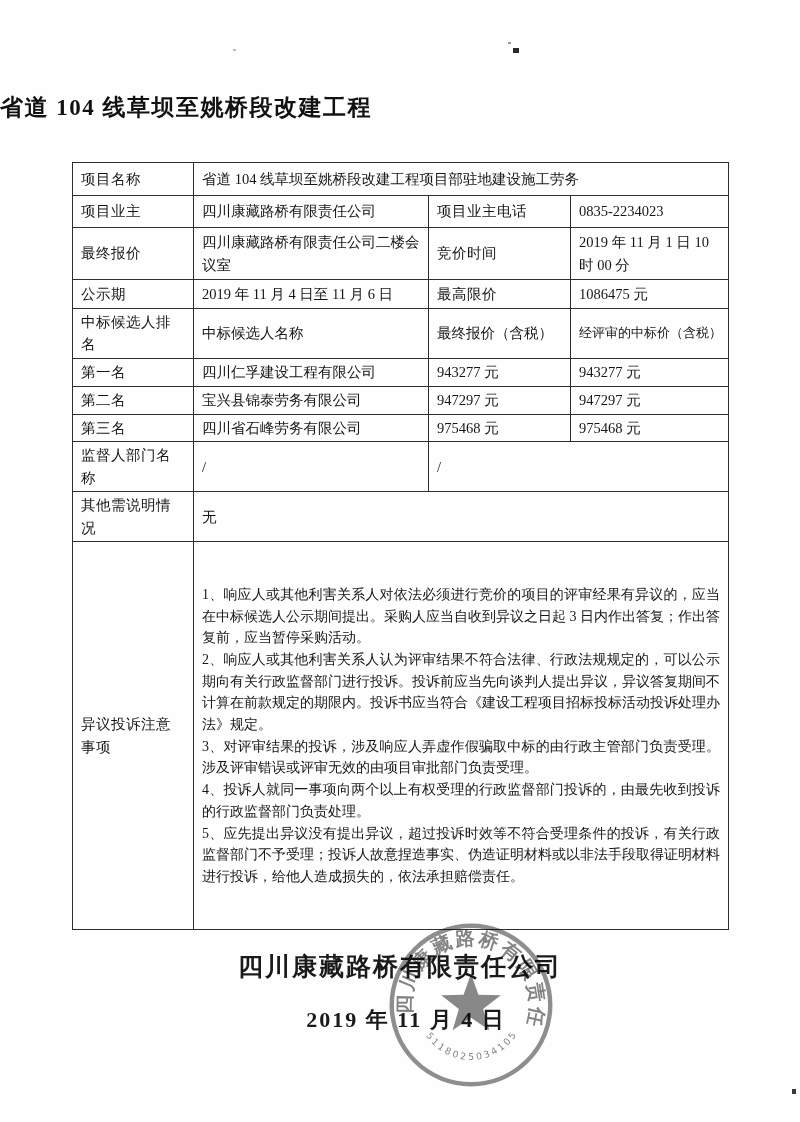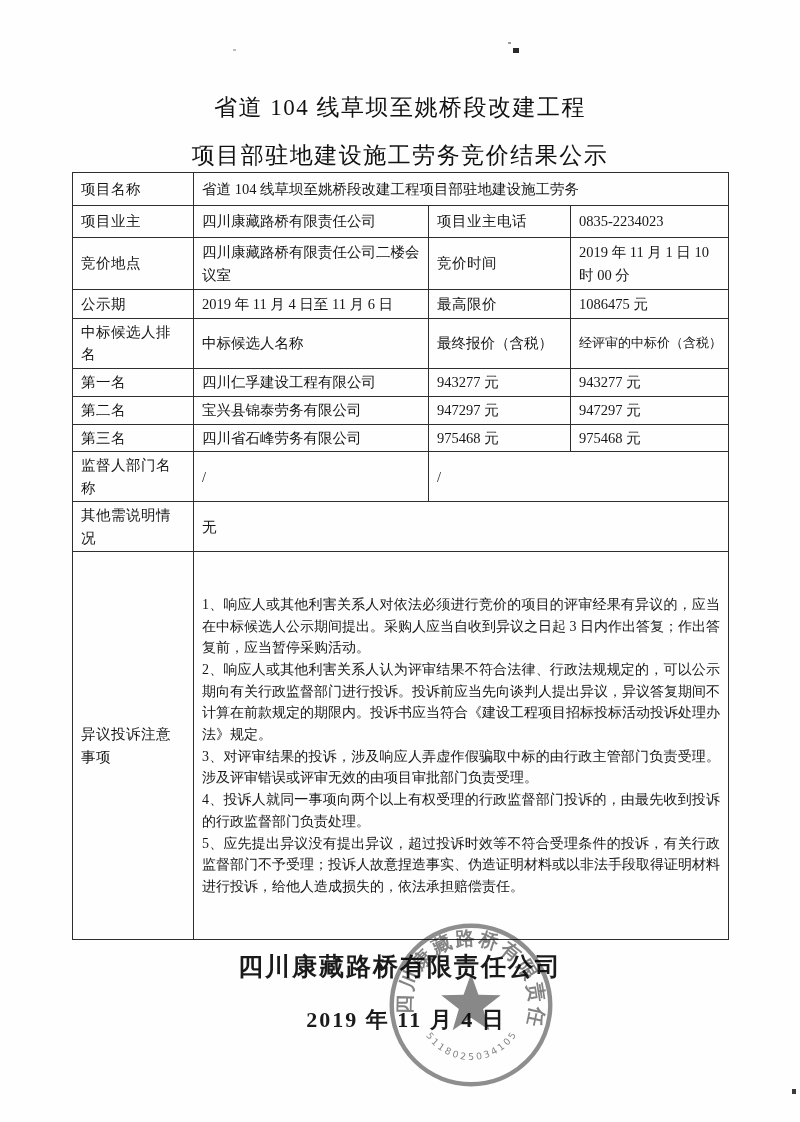--- a/index.html
+++ b/index.html
@@ -7,28 +7,28 @@
     position:relative;
     width:800px;height:1122px;
     margin:0 auto;
     background:#fefefe;
     font-family:"Liberation Serif","DejaVu Serif",serif;
     color:#1c1c1c;
     overflow:hidden;
   }
   .title{
     position:absolute;left:0;width:100%;
-    text-align:center;font-weight:400;
+    text-align:left;font-weight:700;
     font-size:23px;letter-spacing:1.5px;color:#111;
   }
   .title1{top:92px;}
   .title2{top:140px;}
 
   table.results{
-    position:absolute;left:72px;top:172px;
+    position:absolute;left:72px;top:162px;
     width:656px;border-collapse:collapse;table-layout:fixed;
     font-size:14.5px;color:#161616;
   }
   table.results td{
     border:1.6px solid #2e2e2e;
     padding:2px 8px;
     vertical-align:middle;
     line-height:1.55;
     overflow:hidden;
   }
@@ -64,21 +64,20 @@
   .speck-b{left:508px;top:42px;width:3px;height:2px;background:#9a9a9a;}
   .speck-c{left:233px;top:49px;width:3px;height:2px;background:#bdbdbd;}
   .speck-d{left:792px;top:1089px;width:4px;height:5px;background:#3a3a3a;}
 </style>
 </head>
 <body>
 
 <div class="page">
 
   <div class="title title1">省道 104 线草坝至姚桥段改建工程</div>
-  <div class="title title2">项目部驻地建设施工劳务竞价结果公示</div>
 
   <div class="speck speck-a"></div>
   <div class="speck speck-b"></div>
   <div class="speck speck-c"></div>
   <div class="speck speck-d"></div>
 
   <table class="results">
     <colgroup>
       <col style="width:121px">
         <col style="width:235px">
@@ -90,21 +89,21 @@
         <td class="lbl">项目名称</td>
         <td colspan="3">省道 104 线草坝至姚桥段改建工程项目部驻地建设施工劳务</td>
       </tr>
       <tr style="height:32px">
         <td class="lbl">项目业主</td>
         <td>四川康藏路桥有限责任公司</td>
         <td class="lbl">项目业主电话</td>
         <td>0835-2234023</td>
       </tr>
       <tr style="height:52px">
-        <td class="lbl">竞价地点</td>
+        <td class="lbl">最终报价</td>
         <td>四川康藏路桥有限责任公司二楼会议室</td>
         <td class="lbl">竞价时间</td>
         <td>2019 年 11 月 1 日 10 时 00 分</td>
       </tr>
       <tr style="height:29px">
         <td class="lbl">公示期</td>
         <td>2019 年 11 月 4 日至 11 月 6 日</td>
         <td class="lbl">最高限价</td>
         <td>1086475 元</td>
       </tr>

